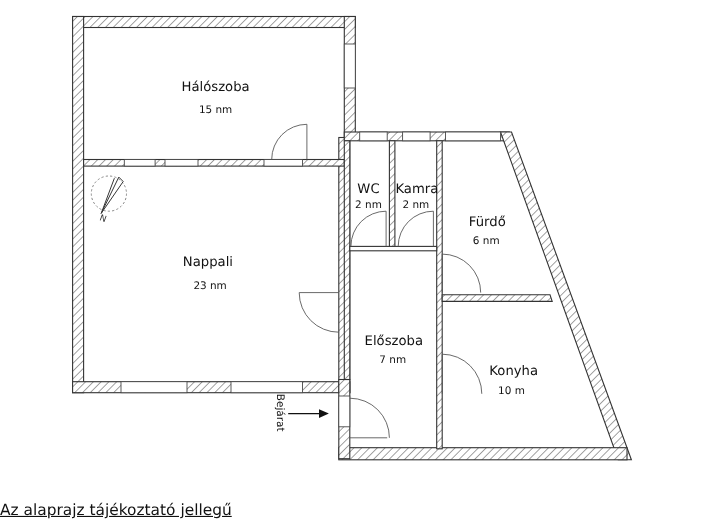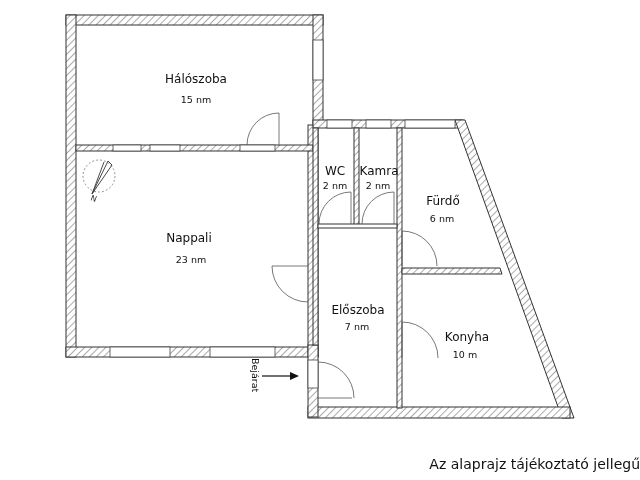--- a/index.html
+++ b/index.html
@@ -4,21 +4,21 @@
   <style>
     html, body { margin: 0; padding: 0; background: #ffffff; }
     body { width: 640px; height: 480px; overflow: hidden; position: relative; font-family: "DejaVu Sans", sans-serif; }
     svg { position: absolute; left: 0; top: 0; }
     .wall { fill: url(#hatch); stroke: #333; stroke-width: 1; }
     .inner { fill: #ffffff; stroke: #333; stroke-width: 1; }
     .thin { stroke: #555; stroke-width: 0.8; fill: none; }
     .win { fill: #ffffff; stroke: #444; stroke-width: 0.8; }
     .lbl { font-family: "DejaVu Sans", sans-serif; font-size: 12px; fill: #111; text-anchor: middle; }
     .area { font-family: "DejaVu Sans", sans-serif; font-size: 9.5px; fill: #111; text-anchor: middle; }
-    .caption { position: absolute; left: 0; width: 640px; top: 456px; text-align: right; font-family: "DejaVu Sans", sans-serif; font-size: 14px; color: #111; }
+    .caption { position: absolute; left: 0; width: 640px; top: 456px; text-align: left; font-family: "DejaVu Sans", sans-serif; font-size: 14px; color: #111; text-decoration: underline; }
   </style>
 </head>
 <body>
 
 <svg width="640" height="480" viewBox="0 0 640 480">
   <defs>
     <pattern id="hatch" patternUnits="userSpaceOnUse" width="5" height="5" patternTransform="rotate(45)">
       <rect width="5" height="5" fill="#fff"></rect>
       <line x1="0" y1="0" x2="0" y2="5" stroke="#555" stroke-width="1"></line>
     </pattern>

